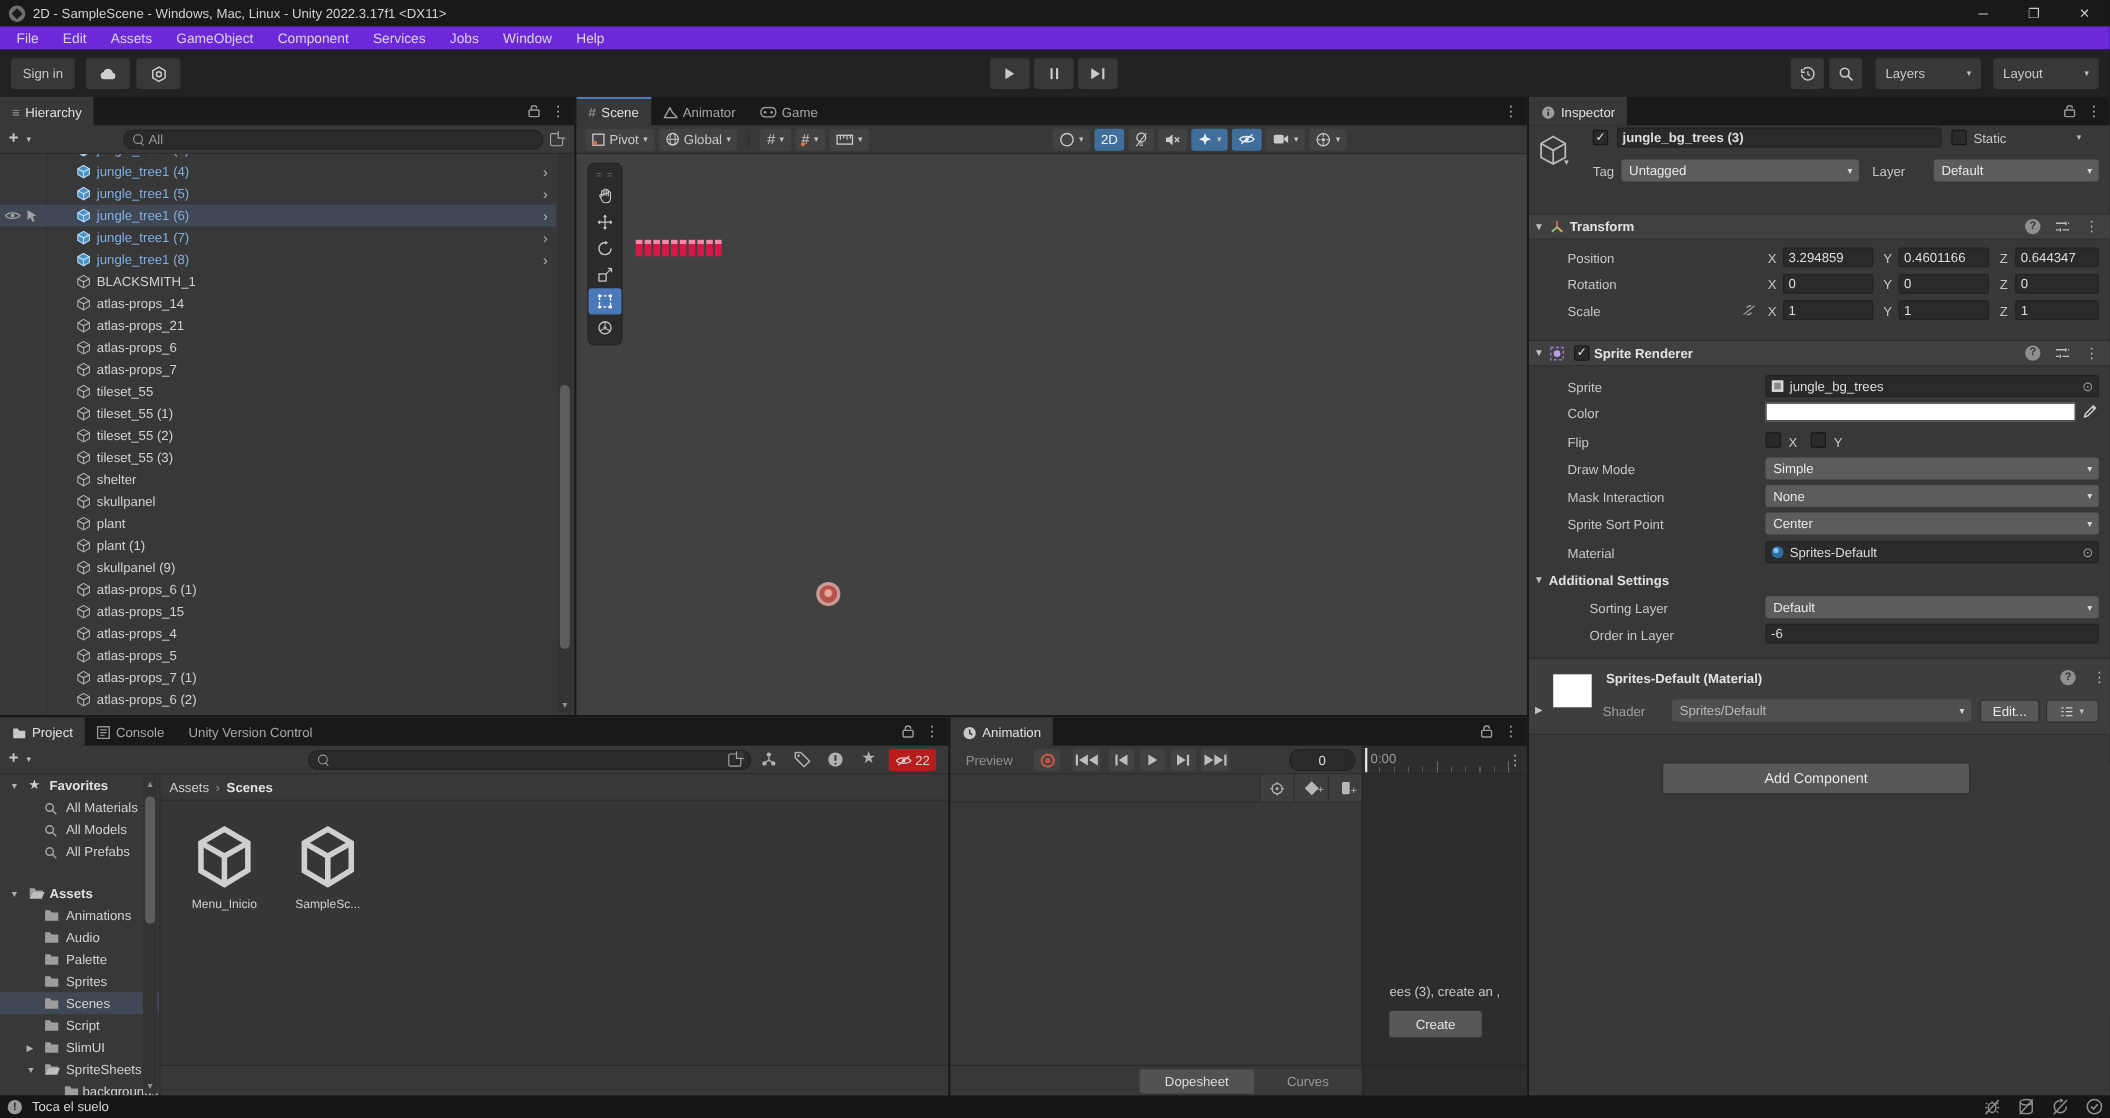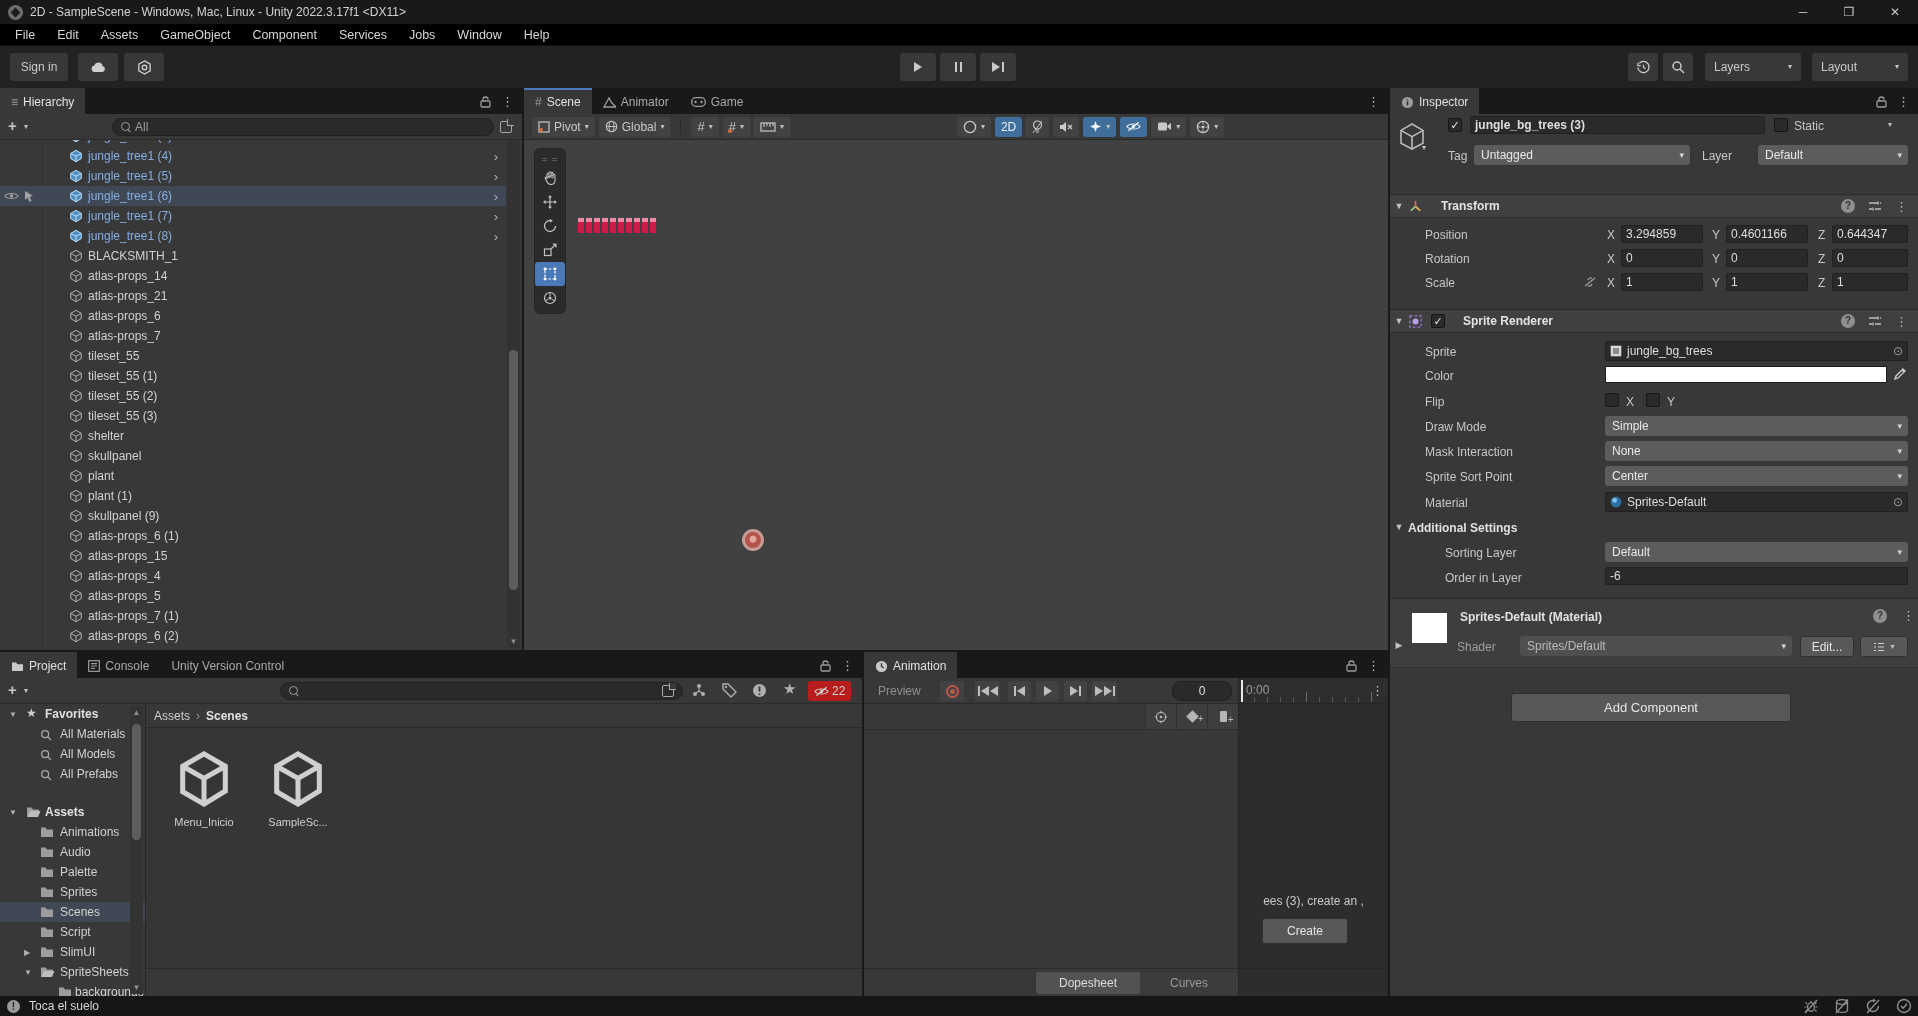--- a/index.html
+++ b/index.html
@@ -9,21 +9,21 @@
   .abs{position:absolute;}
   .row{display:flex;align-items:center;}
   svg{display:block;}
 
   
   #titlebar{position:absolute;left:0;top:0;width:1918px;height:24px;background:#191919;display:flex;align-items:center;}
   #titlebar .ticon{width:15px;height:15px;border-radius:50%;background:#6e6e6e;margin:0 7px 0 8px;position:relative;}
   #titlebar .ticon::after{content:"";position:absolute;left:4px;top:4px;width:7px;height:7px;background:#1c1c1c;transform:rotate(45deg);}
   #titlebar .ttext{color:#d2d2d2;font-size:12px;}
   .wctl{position:absolute;top:0;height:24px;width:46px;display:flex;align-items:center;justify-content:center;color:#c9c9c9;font-size:12px;}
-  #menubar{position:absolute;left:0;top:24px;width:1918px;height:22px;background:#000000;display:flex;align-items:center;padding-left:4px;border-bottom:1px solid #101010;}
+  #menubar{position:absolute;left:0;top:24px;width:1918px;height:22px;background:#6d28d9;display:flex;align-items:center;padding-left:4px;border-bottom:1px solid #101010;}
   #menubar .mitem{padding:0 11px;height:22px;display:flex;align-items:center;color:#d6d6d6;font-size:12.5px;}
   #topbar{position:absolute;left:0;top:46px;width:1918px;height:42px;background:#222222;}
   .tbtn{position:absolute;top:7px;height:28px;background:#383838;border-radius:3px;display:flex;align-items:center;justify-content:center;color:#c9c9c9;gap:5px;}
   .caret{font-size:8px;color:#c2c2c2;line-height:1;}
   .kebab{color:#b8b8b8;font-size:13px;letter-spacing:0;}
   .lock{color:#9a9a9a;}
 
   
   .panel{position:absolute;background:#383838;overflow:hidden;}
   .tabbar{position:absolute;left:0;top:0;right:0;height:26px;background:#191919;display:flex;align-items:flex-end;}
@@ -80,21 +80,21 @@
   
   #inspector{left:1390px;top:88px;width:528px;height:908px;}
   .ins-label{position:absolute;color:#c7c7c7;}
   .ins-input{position:absolute;height:18px;background:#2a2a2a;border:1px solid #212121;border-radius:2px;color:#dedede;display:flex;align-items:center;padding:0 4px;overflow:hidden;white-space:nowrap;}
   .dd{position:absolute;height:20px;background:#5c5c5c;border-radius:3px;color:#e8e8e8;display:flex;align-items:center;padding:0 7px;overflow:hidden;white-space:nowrap;}
   .dd::after{content:"▾";position:absolute;right:6px;top:5px;font-size:9px;color:#d6d6d6;}
   .dd.muted{color:#b9b9b9;background:#4f4f4f;}
   .chk{position:absolute;width:14px;height:14px;background:#2a2a2a;border:1px solid #161616;border-radius:2px;color:#e8e8e8;font-size:11px;line-height:13px;text-align:center;}
   .comp-head{position:absolute;left:0;right:0;height:24px;background:#404040;border-top:1px solid #2a2a2a;border-bottom:1px solid #2f2f2f;display:flex;align-items:center;}
   .fold{color:#c2c2c2;font-size:9px;width:18px;text-align:center;}
-  .comp-title{font-weight:bold;color:#e2e2e2;margin-left:18px;}
+  .comp-title{font-weight:bold;color:#e2e2e2;margin-left:4px;}
   .head-icons{margin-left:auto;display:flex;align-items:center;gap:13px;padding-right:10px;color:#bdbdbd;}
   .qmark{width:14px;height:14px;border-radius:50%;background:#8f8f8f;color:#303030;font-size:10px;font-weight:bold;text-align:center;line-height:14px;}
   .preset{font-size:10px;color:#bdbdbd;}
   .objfield{position:absolute;height:20px;background:#2a2a2a;border:1px solid #212121;border-radius:2px;display:flex;align-items:center;gap:5px;padding:0 4px;color:#dedede;}
   .objpick{margin-left:auto;color:#9f9f9f;font-size:12px;}
   .bigbtn{position:absolute;background:#585858;border:1px solid #303030;border-radius:3px;color:#e6e6e6;display:flex;align-items:center;justify-content:center;}
 
   
   #project{left:0;top:652px;width:862px;height:344px;}
   #p-tree{position:absolute;left:0;top:52px;width:145px;bottom:0;overflow:hidden;}

